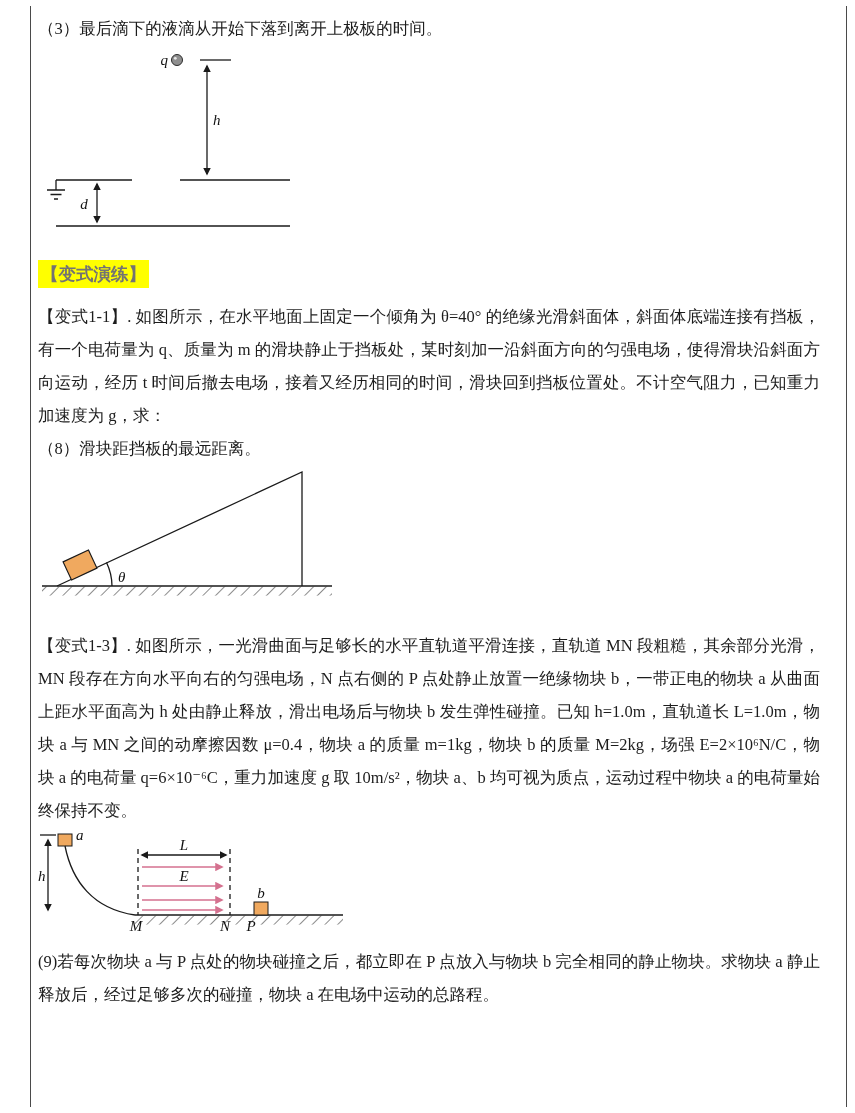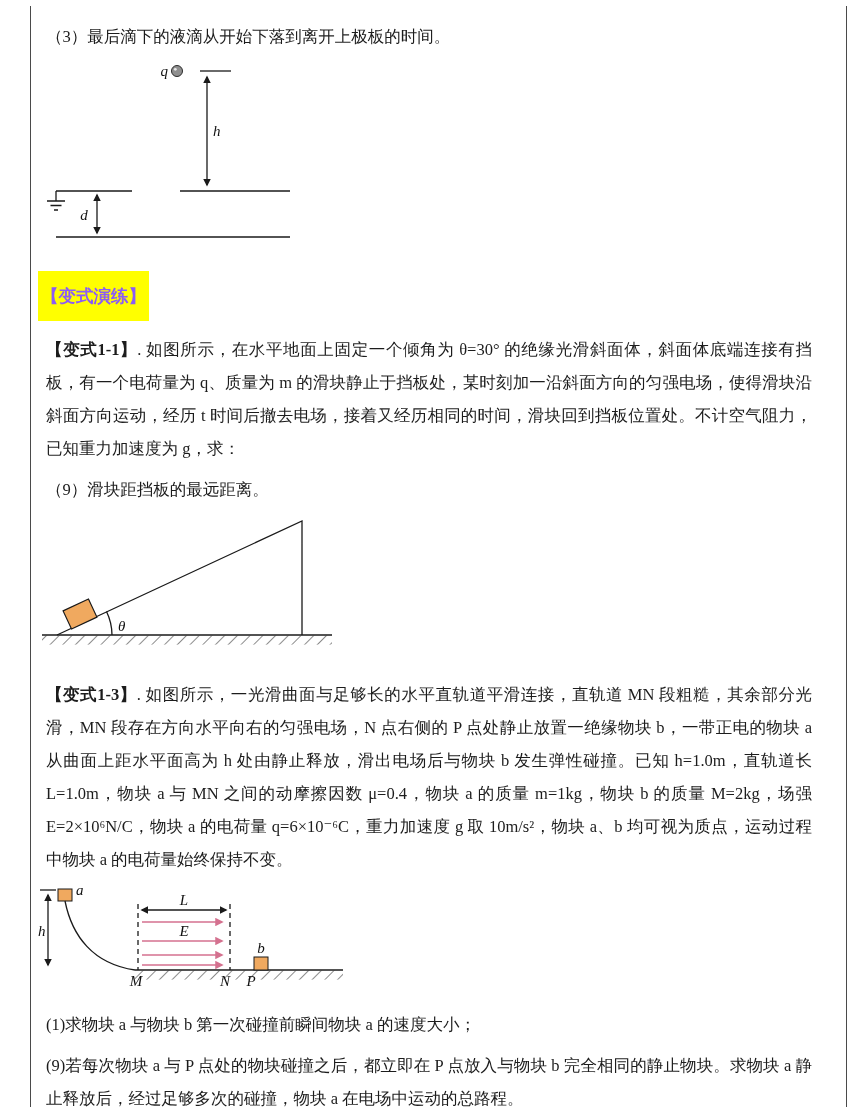--- a/index.html
+++ b/index.html
@@ -22,36 +22,36 @@
   }
   .border-l { left: 30px; }
   .border-r { left: 846px; }
   .content {
     position: absolute;
     left: 38px;
     top: 12px;
     width: 782px;
   }
   .para {
-    margin: 8px;
+    margin: 0;
     font-size: 16.5px;
     line-height: 33px;
     text-align: justify;
   }
-  .para b { font-weight: bold; }
+  .para b { font-weight: normal; }
   .fig { display: block; }
   .fig1 { margin: 5px 0 0 2px; }
   .header-row { margin-top: 24px; line-height: 26px; }
   .section-header {
     display: inline-block;
     font-weight: bold;
     font-size: 17.5px;
-    color: #8b5cf6;
+    color: #737373;
     background: #ffff00;
-    padding: 12px 3px;
+    padding: 1px 3px;
   }
   .v-para { margin-top: 12px; }
   .fig2 { margin: 0 0 0 2px; }
   .v12-para { margin-top: 28px; }
   .fig3 { margin: 2px 0 0 0; }
   .ln { stroke: #1a1a1a; stroke-width: 1.3; fill: none; }
   .lnp { stroke-width: 1.4; fill: none; }
   .dash { stroke-dasharray: 5 4; }
   .lbl {
     font-family: "Liberation Serif", "DejaVu Serif", serif;
@@ -89,23 +89,23 @@
       <line x1="57" y1="134" x2="57" y2="172" class="ln" marker-start="url(#ar1)" marker-end="url(#ar1)"></line>
       <text x="44" y="159" text-anchor="middle" class="lbl">d</text>
       <line x1="16" y1="176" x2="250" y2="176" class="ln"></line>
     </svg>
 
     <div class="header-row">
       <span class="section-header">【变式演练】</span>
     </div>
 
     <p class="para v-para">
-      <b>【变式1-1】</b><span>. 如图所示，在水平地面上固定一个倾角为 θ=30° 的绝缘光滑斜面体，斜面体底端连接有挡板，有一个电荷量为 q、质量为 m 的滑块静止于挡板处，某时刻加一沿斜面方向的匀强电场，使得滑块沿斜面方向运动，经历 t 时间后撤去电场，接着又经历相同的时间，滑块回到挡板位置处。不计空气阻力，已知重力加速度为 g，求：</span>
+      <b>【变式1-1】</b><span>. 如图所示，在水平地面上固定一个倾角为 θ=40° 的绝缘光滑斜面体，斜面体底端连接有挡板，有一个电荷量为 q、质量为 m 的滑块静止于挡板处，某时刻加一沿斜面方向的匀强电场，使得滑块沿斜面方向运动，经历 t 时间后撤去电场，接着又经历相同的时间，滑块回到挡板位置处。不计空气阻力，已知重力加速度为 g，求：</span>
     </p>
-    <p class="para">（9）滑块距挡板的最远距离。</p>
+    <p class="para">（8）滑块距挡板的最远距离。</p>
 
     <svg class="fig fig2" width="300" height="136" viewBox="0 0 300 136">
       <defs>
         <pattern id="hatch2" width="9" height="9" patternUnits="userSpaceOnUse" patternTransform="rotate(45)">
           <line x1="0" y1="0" x2="0" y2="9" stroke="#1a1a1a" stroke-width="1"></line>
         </pattern>
       </defs>
       <rect x="2" y="121.6" width="290" height="9" fill="url(#hatch2)"></rect>
       <line x1="2" y1="121" x2="292" y2="121" class="ln"></line>
       <path d="M17 121 L262 7 L262 121" class="ln"></path>
@@ -149,17 +149,16 @@
         <line x1="104" y1="81" x2="184" y2="81" marker-end="url(#ar3p)"></line>
       </g>
       <text x="146" y="52" text-anchor="middle" class="lbl">E</text>
       <rect x="216" y="73" width="14" height="13" fill="#f0a95f" stroke="#1a1a1a"></rect>
       <text x="223" y="69" text-anchor="middle" class="lbl">b</text>
       <text x="98" y="102" text-anchor="middle" class="lbl">M</text>
       <text x="187" y="102" text-anchor="middle" class="lbl">N</text>
       <text x="213" y="102" text-anchor="middle" class="lbl">P</text>
     </svg>
 
-    <p class="para">(1)求物块 a 与物块 b 第一次碰撞前瞬间物块 a 的速度大小；</p>
     <p class="para">(9)若每次物块 a 与 P 点处的物块碰撞之后，都立即在 P 点放入与物块 b 完全相同的静止物块。求物块 a 静止释放后，经过足够多次的碰撞，物块 a 在电场中运动的总路程。</p>
 
   </div>
 </div>
 
 </body></html>

